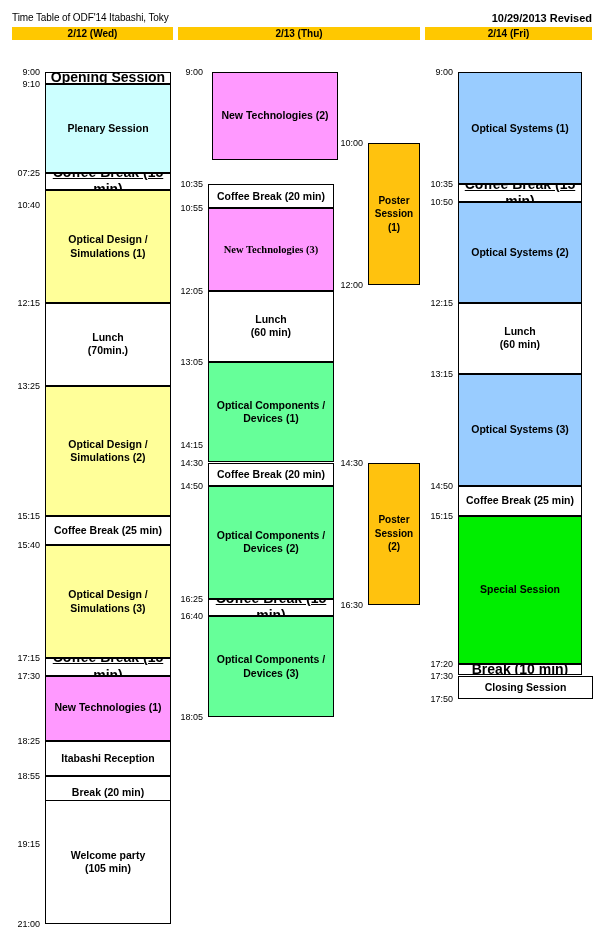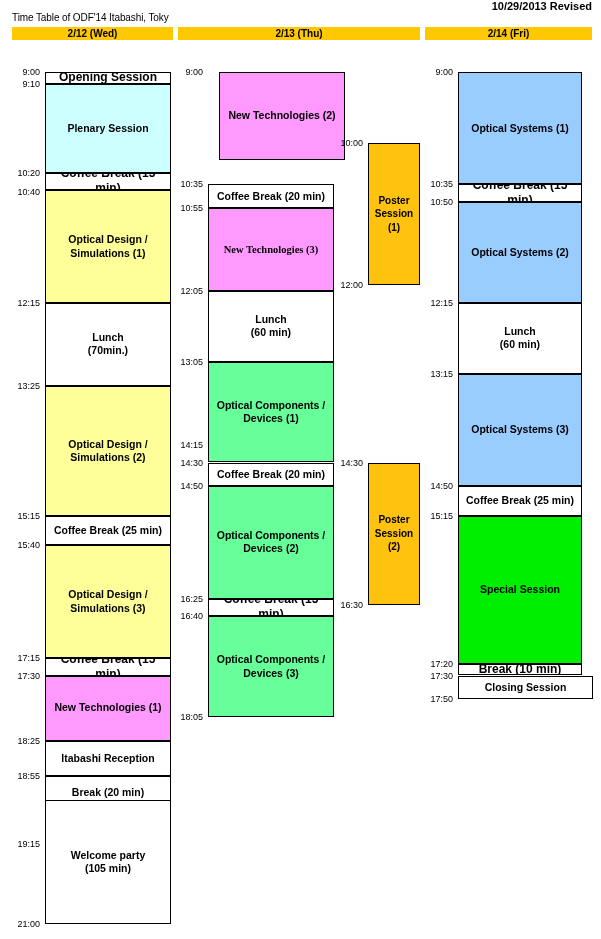--- a/index.html
+++ b/index.html
@@ -30,21 +30,21 @@
     top: 12px;
     font-size: 10px;
     font-weight: normal;
     white-space: nowrap;
     letter-spacing: -0.1px;
     text-align: right;
   }
   #revision-date {
     position: absolute;
     right: 9px;
-    top: 0;
+    top: 12px;
     font-size: 11px;
     font-weight: bold;
     white-space: nowrap;
   }
   .day-bar {
     position: absolute;
     top: 27px;
     height: 13px;
     background: #FFC800;
     color: #000000;
@@ -76,21 +76,21 @@
     align-items: center;
     justify-content: center;
     text-align: center;
     font-size: 10.5px;
     font-weight: bold;
     line-height: 1.25;
     padding: 0 2px;
     overflow: hidden;
     white-space: pre-line;
   }
-  .block.small { font-size: 12px; }
+  .block.small { font-size: 14px; text-decoration: underline; }
   .block.narrow { font-size: 10px; line-height: 1.35; }
 
   .tick {
     position: absolute;
     font-size: 9px;
     font-weight: normal;
     color: #000000;
     white-space: nowrap;
     text-align: right;
     line-height: 10px;
@@ -124,35 +124,35 @@
       <div class="block" style="top: 545.333px; height: 112.417px; left: 0px; width: 126px; background: rgb(255, 255, 153);">Optical Design /
 Simulations (3)</div>
       <div class="block small" style="top: 657.75px; height: 17.75px; left: 0px; width: 126px; background: rgb(255, 255, 255);">Coffee Break (15 min)</div>
       <div class="block" style="top: 675.5px; height: 65.0833px; left: 0px; width: 126px; background: rgb(255, 153, 255);">New Technologies (1)</div>
       <div class="block" style="top: 740.583px; height: 35.5px; left: 0px; width: 126px; background: rgb(255, 255, 255);">Itabashi Reception</div>
       <div class="block" style="top: 776.083px; height: 33px; left: 0px; width: 126px; background: rgb(255, 255, 255);">Break (20 min)</div>
       <div class="block" style="top: 799.75px; height: 124.25px; left: 0px; width: 126px; background: rgb(255, 255, 255);">Welcome party
 (105 min)</div>
       <div class="tick left" style="top: 67px; left: -43px; width: 38px;">9:00</div>
       <div class="tick left" style="top: 78.8333px; left: -43px; width: 38px;">9:10</div>
-      <div class="tick left" style="top: 167.583px; left: -43px; width: 38px;">10:20</div>
-      <div class="tick left" style="top: 187px; left: -43px; width: 38px;">10:40</div>
+      <div class="tick left" style="top: 167.583px; left: -43px; width: 38px;">07:25</div>
+      <div class="tick left" style="top: 200px; left: -43px; width: 38px;">10:40</div>
       <div class="tick left" style="top: 297.75px; left: -43px; width: 38px;">12:15</div>
       <div class="tick left" style="top: 380.583px; left: -43px; width: 38px;">13:25</div>
       <div class="tick left" style="top: 510.75px; left: -43px; width: 38px;">15:15</div>
       <div class="tick left" style="top: 540.333px; left: -43px; width: 38px;">15:40</div>
       <div class="tick left" style="top: 652.75px; left: -43px; width: 38px;">17:15</div>
       <div class="tick left" style="top: 670.5px; left: -43px; width: 38px;">17:30</div>
       <div class="tick left" style="top: 735.583px; left: -43px; width: 38px;">18:25</div>
       <div class="tick left" style="top: 771.083px; left: -43px; width: 38px;">18:55</div>
       <div class="tick left" style="top: 794.75px; left: -43px; width: 38px; margin-top: 44px;">19:15</div>
       <div class="tick left" style="top: 919px; left: -43px; width: 38px;">21:00</div>
     </div>
     <div class="column" style="left: 208px; width: 126px;">
-      <div class="block" style="top: 72px; height: 88px; left: 11px; width: 126px; background: rgb(255, 153, 255);">New Technologies (2)</div>
+      <div class="block" style="top: 72px; height: 88px; left: 4px; width: 126px; background: rgb(255, 153, 255);">New Technologies (2)</div>
       <div class="block" style="top: 184.417px; height: 23.6667px; left: 0px; width: 126px; background: rgb(255, 255, 255);">Coffee Break (20 min)</div>
       <div class="block" style="top: 208.083px; height: 82.8333px; left: 0px; width: 126px; background: rgb(255, 153, 255); font-family: Liberation Serif, serif;">New Technologies (3)</div>
       <div class="block" style="top: 290.917px; height: 71px; left: 0px; width: 126px; background: rgb(255, 255, 255);">Lunch
 (60 min)</div>
       <div class="block" style="top: 361.917px; height: 100.583px; left: 0px; width: 126px; background: rgb(102, 255, 153);">Optical Components /
 Devices (1)</div>
       <div class="block" style="top: 462.5px; height: 23.6667px; left: 0px; width: 126px; background: rgb(255, 255, 255);">Coffee Break (20 min)</div>
       <div class="block" style="top: 486.167px; height: 112.417px; left: 0px; width: 126px; background: rgb(102, 255, 153);">Optical Components /
 Devices (2)</div>
       <div class="block small" style="top: 598.583px; height: 17.75px; left: 0px; width: 126px; background: rgb(255, 255, 255);">Coffee Break (15 min)</div>

